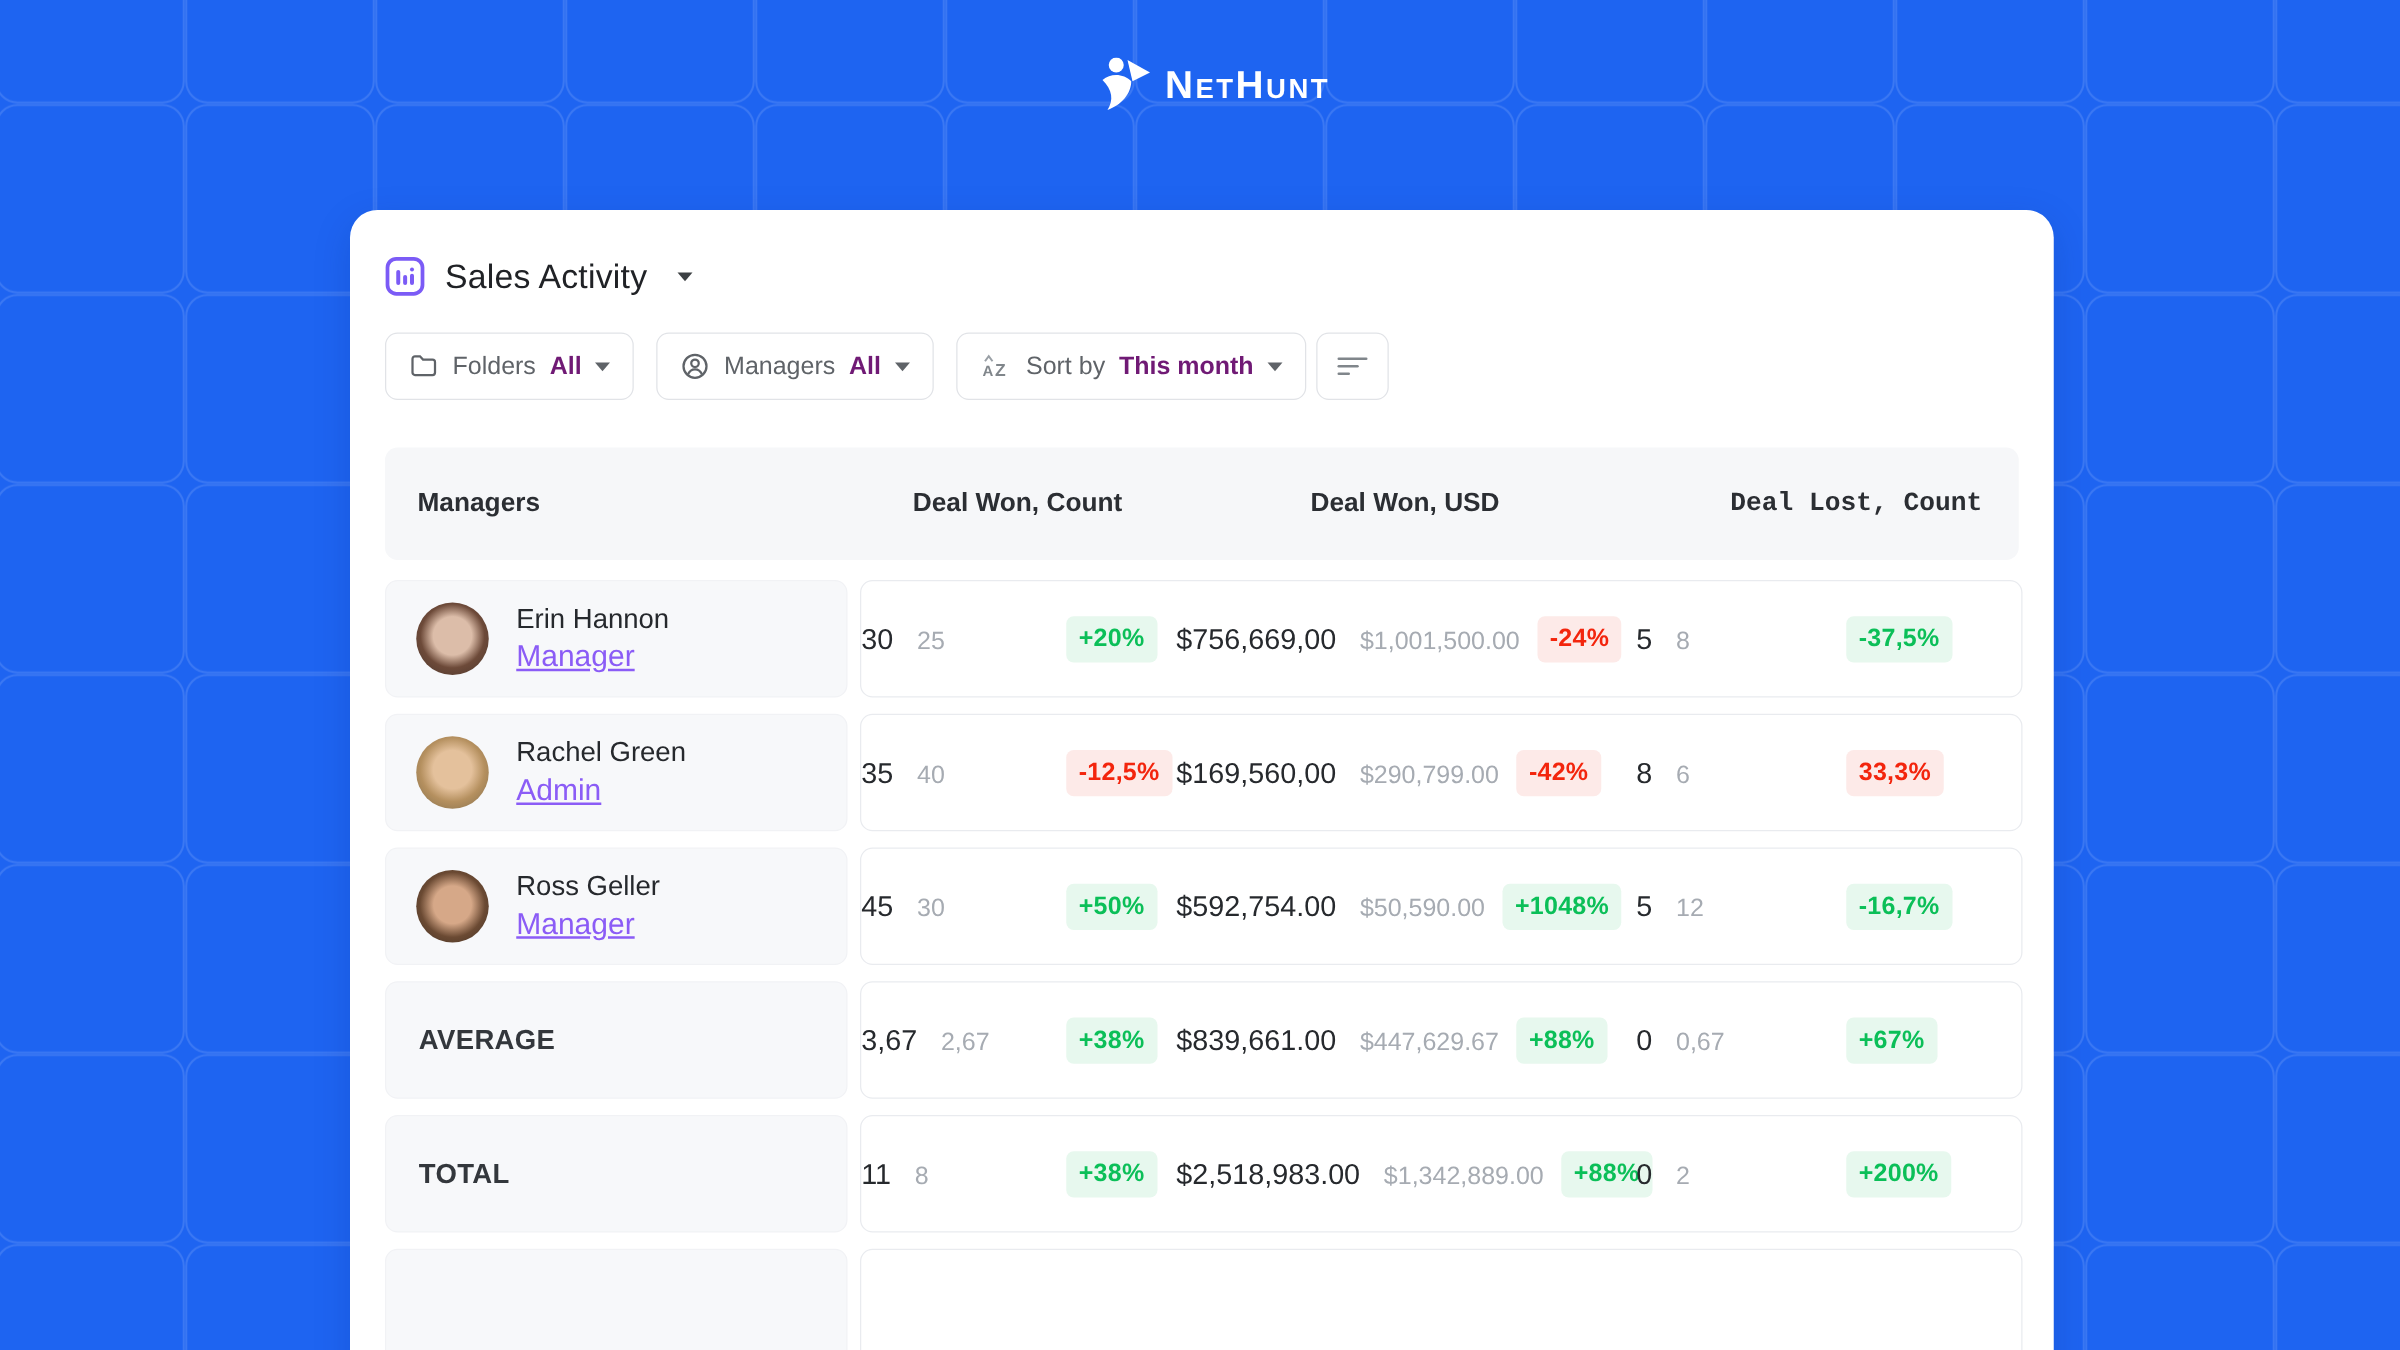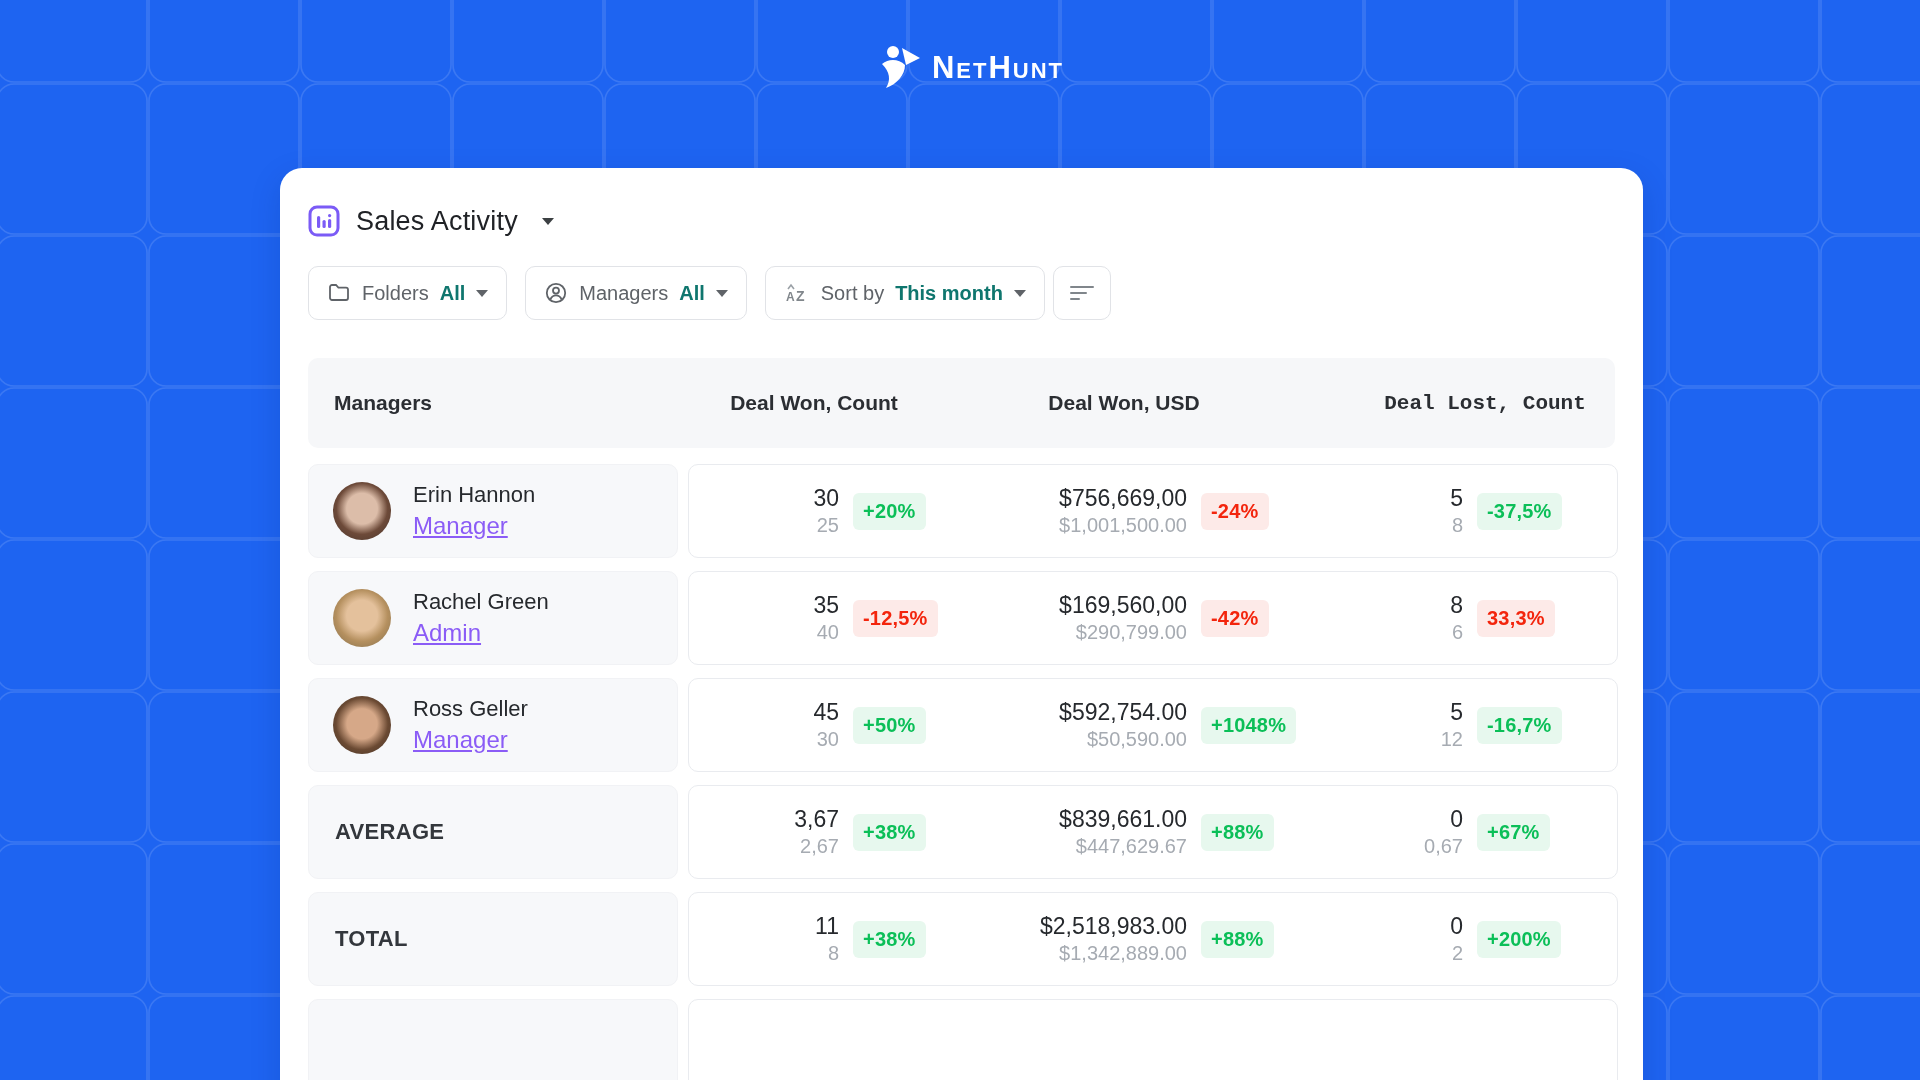--- a/index.html
+++ b/index.html
@@ -32,21 +32,21 @@
   .title-row .caret { margin-left:8px; border-top-color:#3C4043; }
 
   
   .filter-row { display:flex; align-items:center; gap:18px; margin-top:28px; height:54px; }
   .chip {
     display:inline-flex; align-items:center; gap:11px; height:54px;
     padding:0 18px; background:#fff; border:1px solid #E1E3E7; border-radius:10px;
     font-size:20px; color:#5F6368; cursor:pointer;
   }
   .chip .chip-label { color:#5F6368; }
-  .chip .chip-value { color:#0f766e; font-weight:700; }
+  .chip .chip-value { color:#701a75; font-weight:700; }
   .chip svg { flex:0 0 auto; }
   .sort-group { display:flex; gap:8px; }
   .icon-btn {
     width:58px; height:54px; background:#fff; border:1px solid #E1E3E7; border-radius:10px;
     display:flex; align-items:center; justify-content:center; cursor:pointer;
   }
 
   
   .thead {
     margin-top:38px; height:90px; background:#F6F7F9; border-radius:10px;
@@ -75,21 +75,21 @@
   }
   .avatar { width:58px; height:58px; border-radius:50%; flex:0 0 58px; }
   .av-0 { background:radial-gradient(circle at 50% 46%, #dcbda9 0 36%, #6d4a39 60%, #46342b 100%); }
   .av-1 { background:radial-gradient(circle at 50% 46%, #e4c19c 0 36%, #b5905f 60%, #7c6a4a 100%); }
   .av-2 { background:radial-gradient(circle at 50% 48%, #d6a888 0 36%, #6b4a33 62%, #3c2e24 100%); }
   .who { display:flex; flex-direction:column; gap:4px; }
   .who .name { font-size:22px; color:#26292D; }
   .who .role { font-size:24px; color:#8b5cf6;text-decoration:underline; }
 
   .metric { display:grid; align-items:center; column-gap:14px; }
-  .metric .nums { display:flex; flex-direction:column; align-items:flex-end; gap:2px; }
+  .metric .nums { display:flex; flex-direction:row; align-items:flex-end; gap:19px; }
   .metric .cur { font-size:23px; font-weight:500; color:#26292D; }
   .metric .prev { font-size:20px; color:#A6ABB2; }
   .m1 { grid-template-columns:1fr 88px; }
   .m2 { grid-template-columns:1fr 108px; }
   .m3 { grid-template-columns:1fr 142px; }
   .badge {
     display:inline-block; justify-self:start; padding:7px 10px; border-radius:6px;
     font-size:20px; font-weight:700; letter-spacing:.2px;
   }
   .trend-positive { color:#0BBF58; background:#E7F8EE; }

